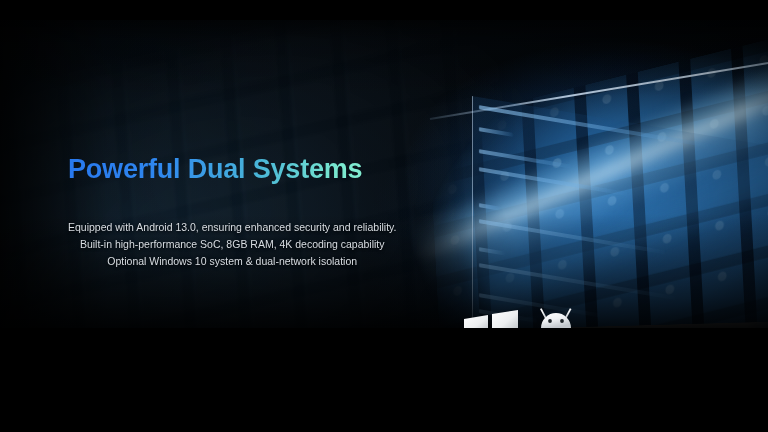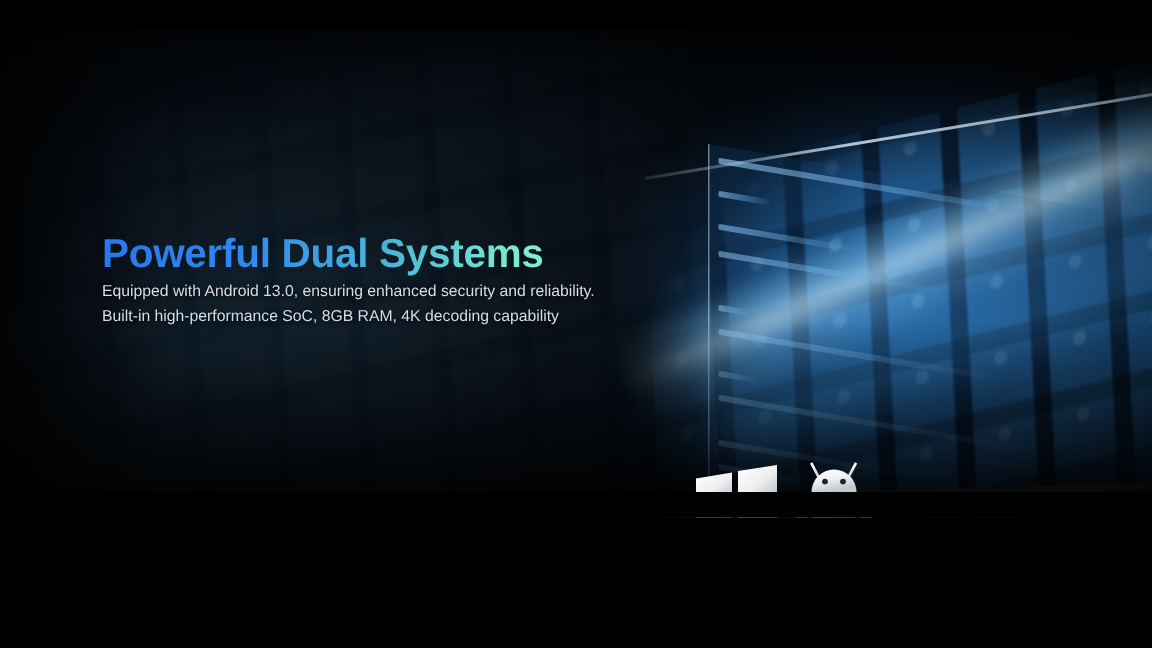--- a/index.html
+++ b/index.html
@@ -193,20 +193,22 @@
     letter-spacing: -0.2px;
     line-height: 34px;
     background: linear-gradient(95deg, #2878ee 0%, #2f87ef 28%, #49b6d8 58%, #79e8cf 82%, #8df0d2 100%);
     -webkit-background-clip: text;
     background-clip: text;
     color: transparent;
     -webkit-text-fill-color: transparent;
     white-space: nowrap;
   }
   .body-lines {
+    margin-top: 33px;
+    text-align: center;
   }
   .body-line {
     font-size: 10.5px;
     line-height: 17px;
     color: #d8dde2;
     white-space: nowrap;
     text-shadow: 0 1px 3px rgba(0,0,0,0.9);
   }
 
   .win-logo {
@@ -267,20 +269,21 @@
   <div class="hinge"></div>
   <div class="hinge-notch"></div>
 
   <div class="vignette"></div>
 
   <div class="copy">
     <h1 class="headline">Powerful Dual Systems</h1>
     <div class="body-lines">
       <div class="body-line">Equipped with Android 13.0, ensuring enhanced security and reliability.</div>
       <div class="body-line">Built-in high-performance SoC, 8GB RAM, 4K decoding capability</div>
+      <div class="body-line">Optional Windows 10 system &amp; dual-network isolation</div>
     </div>
   </div>
 
   <div class="win-reflect">
     <svg viewBox="0 0 58 54" width="58" height="54" xmlns="http://www.w3.org/2000/svg">
       <defs>
         <linearGradient id="winGradR" x1="0" y1="0" x2="1" y2="1">
           <stop offset="0%" stop-color="#ffffff"></stop>
             <stop offset="100%" stop-color="#9aa0a6"></stop>
         </linearGradient>

